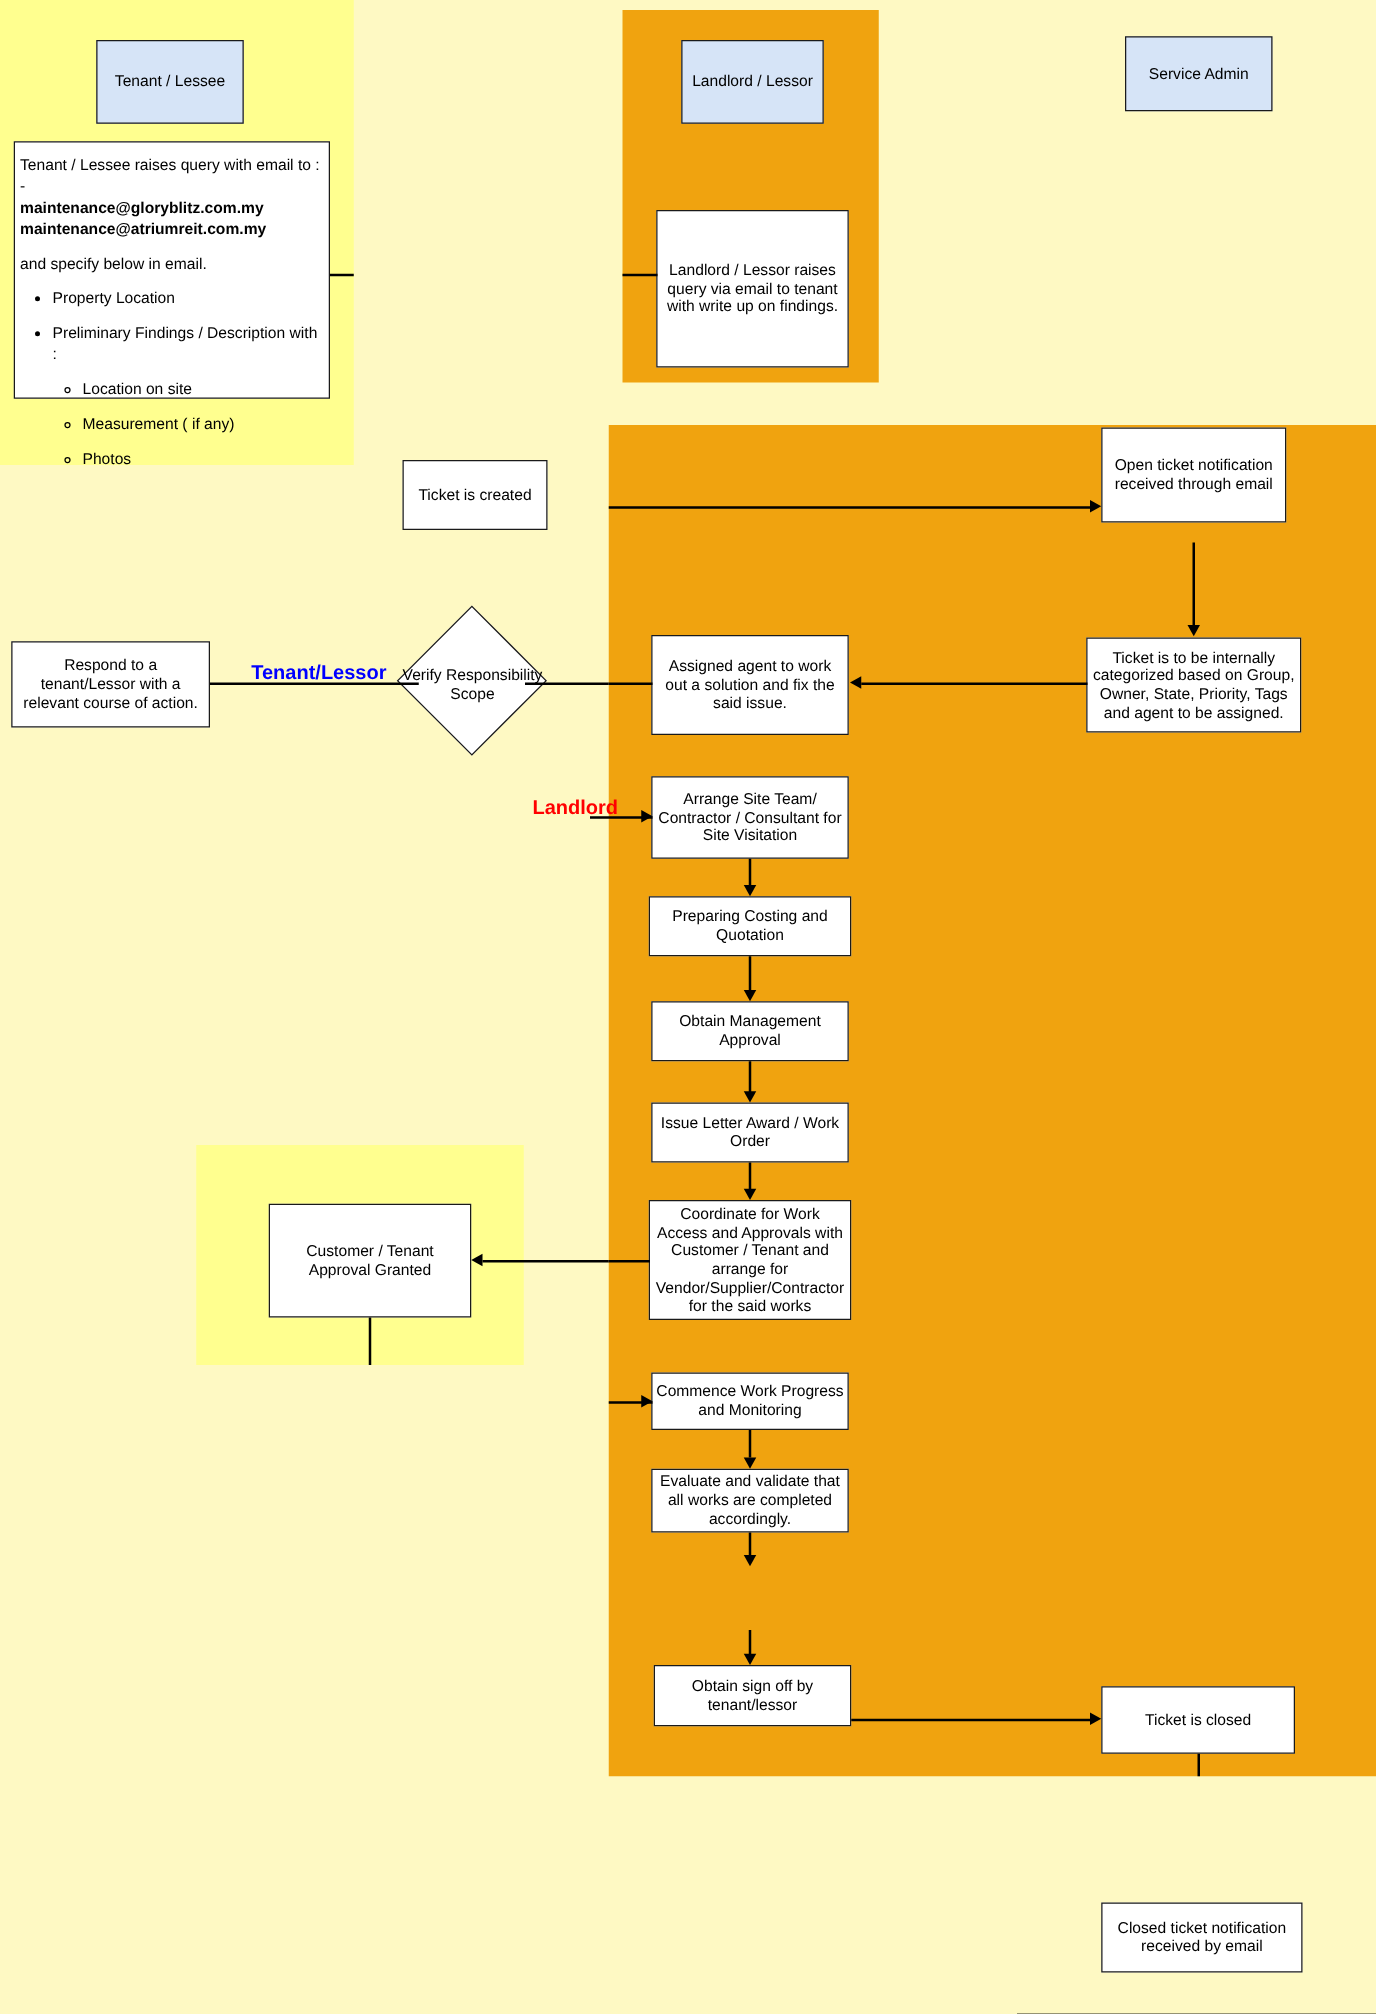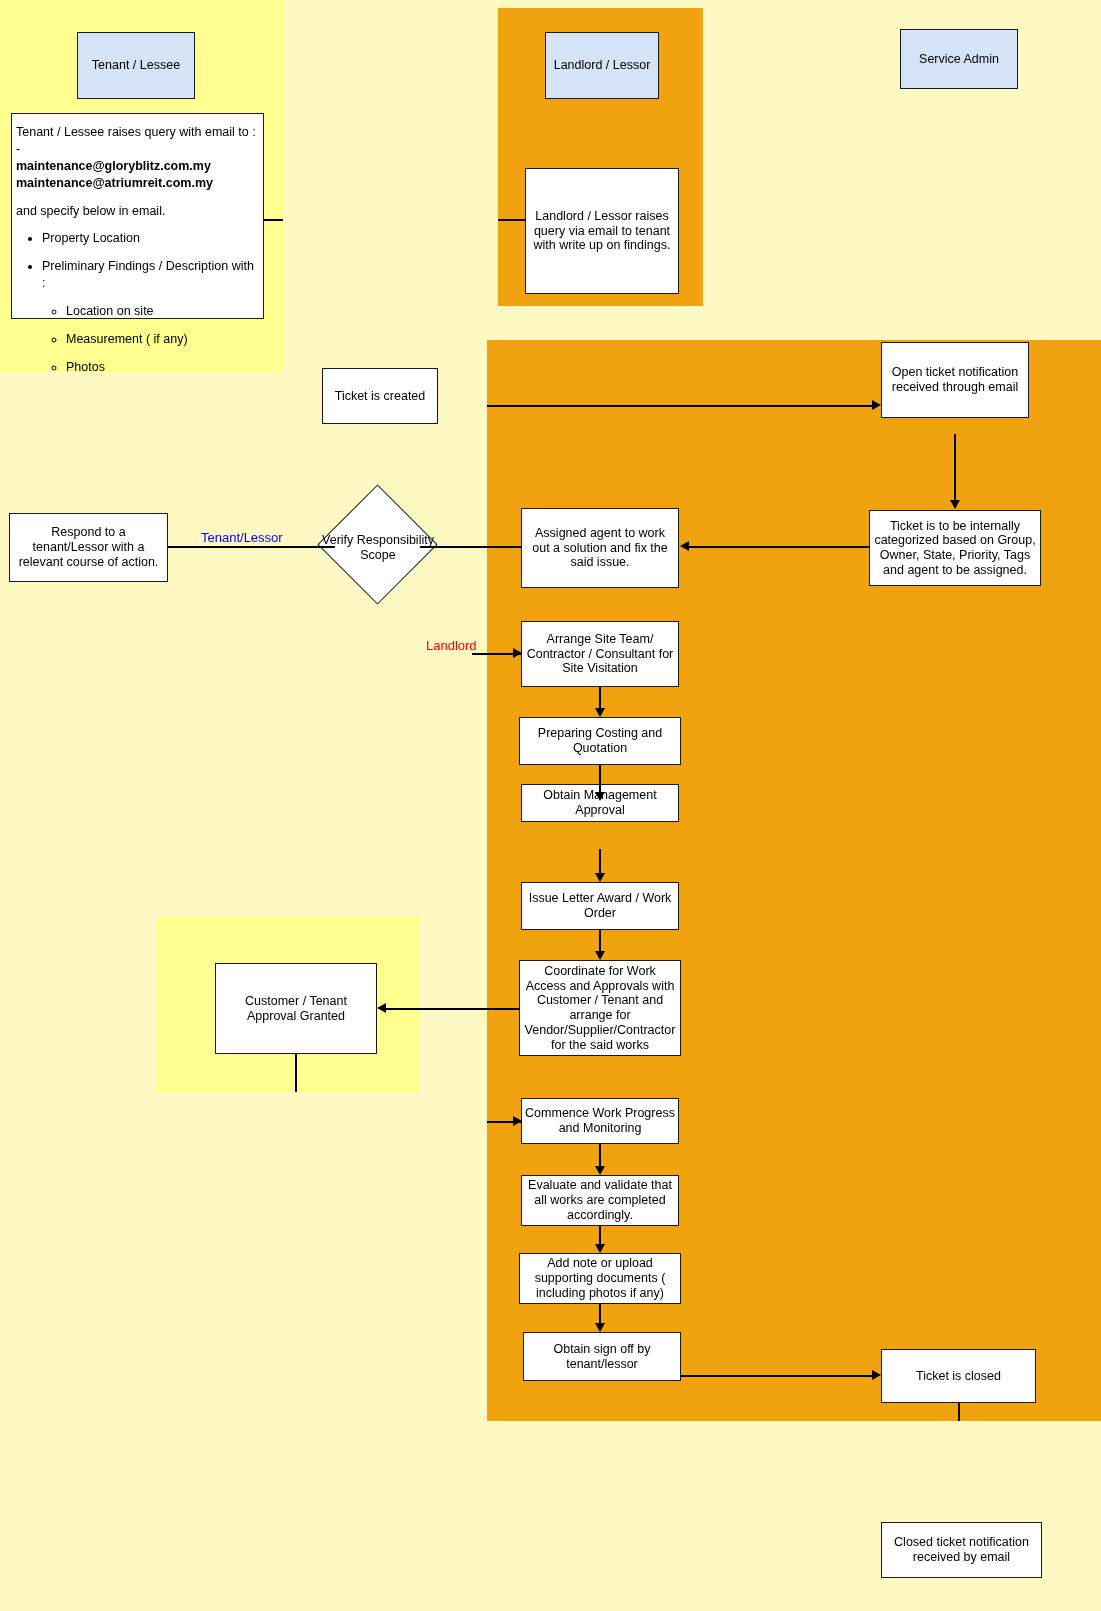--- a/index.html
+++ b/index.html
@@ -71,22 +71,22 @@
     border-right:9px solid #000;
   }
   .arrow-d{
     border-left:5px solid transparent;
     border-right:5px solid transparent;
     border-top:9px solid #000;
   }
 
   .elabel{
     position:absolute;
-    font-size:13px;
-    font-weight:normal;
+    font-size:16px;
+    font-weight:bold;
     white-space:nowrap;
   }
   .elabel.blue{color:#0000FF;}
   .elabel.red{color:#FF0000;}
 
   .emailbody{font-size:12.5px;color:#000;}
   .emailbody b{font-weight:bold;}
   .emailbody ul{margin:6px 0 0 0;padding-left:26px;list-style-type:disc;}
   .emailbody ul ul{margin:0;padding-left:24px;list-style-type:circle;}
   .emailbody li{margin:11px 0;}
@@ -166,21 +166,21 @@
   </div>
 
   <div class="node" style="left:521px;top:621px;width:158px;height:66px;">
     <span>Arrange Site Team/ Contractor / Consultant for Site Visitation</span>
   </div>
 
   <div class="node" style="left:519px;top:717px;width:162px;height:48px;">
     <span>Preparing Costing and Quotation</span>
   </div>
 
-  <div class="node" style="left:521px;top:784px;width:158px;height:38px;">
+  <div class="node" style="left:521px;top:801px;width:158px;height:48px;">
     <span>Obtain Management Approval</span>
   </div>
 
   <div class="node" style="left:521px;top:882px;width:158px;height:48px;">
     <span>Issue Letter Award / Work Order</span>
   </div>
 
   <div class="node" style="left:519px;top:960px;width:162px;height:96px;">
     <span>Coordinate for Work Access and Approvals with Customer / Tenant and arrange for Vendor/Supplier/Contractor for the said works</span>
   </div>
@@ -190,23 +190,20 @@
   </div>
 
   <div class="node" style="left:521px;top:1098px;width:158px;height:46px;">
     <span>Commence Work Progress and Monitoring</span>
   </div>
 
   <div class="node" style="left:521px;top:1175px;width:158px;height:51px;">
     <span>Evaluate and validate that all works are completed accordingly.</span>
   </div>
 
-  <div class="node" style="left:519px;top:1253px;width:162px;height:51px;">
-    <span>Add note or upload supporting documents ( including photos if any)</span>
-  </div>
 
   <div class="node" style="left:523px;top:1332px;width:158px;height:49px;">
     <span>Obtain sign off by tenant/lessor</span>
   </div>
 
   <div class="node" style="left:881px;top:1349px;width:155px;height:54px;">
     <span>Ticket is closed</span>
   </div>
 
   <div class="node" style="left:881px;top:1522px;width:161px;height:56px;">

